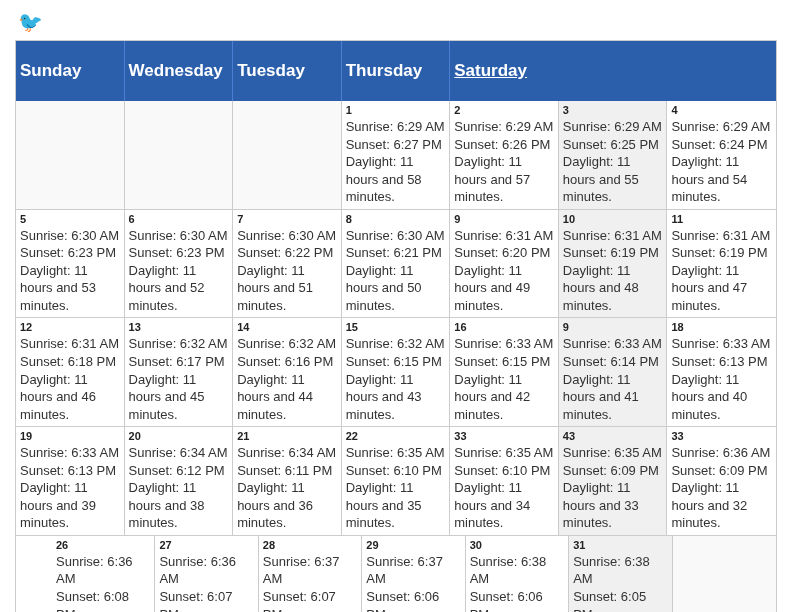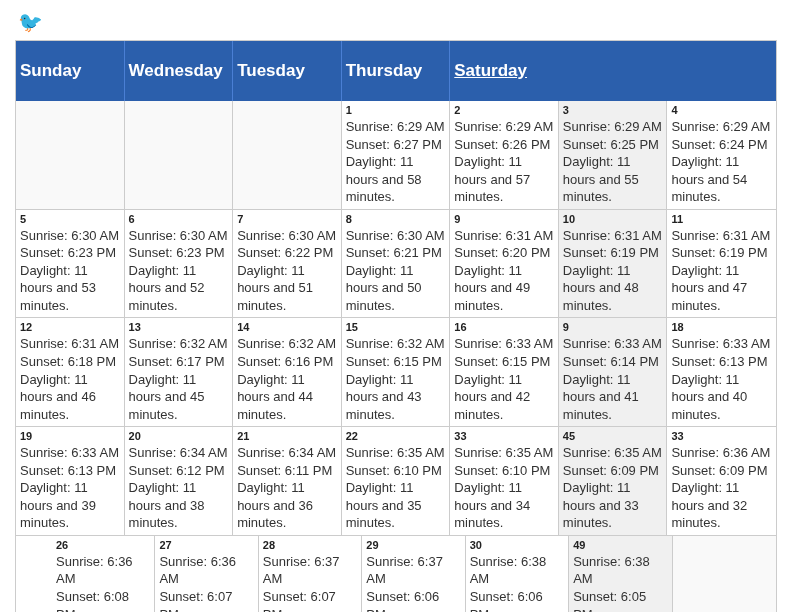--- a/index.html
+++ b/index.html
@@ -225,21 +225,21 @@
           </div>
           <div class="cal-cell">
             <span class="day-num">22</span>
             <div class="day-info">Sunrise: 6:35 AM<br>Sunset: 6:10 PM<br>Daylight: 11 hours and 35 minutes.</div>
           </div>
           <div class="cal-cell">
             <span class="day-num">33</span>
             <div class="day-info">Sunrise: 6:35 AM<br>Sunset: 6:10 PM<br>Daylight: 11 hours and 34 minutes.</div>
           </div>
           <div class="cal-cell shaded">
-            <span class="day-num">45</span>
+            <span class="day-num">43</span>
             <div class="day-info">Sunrise: 6:35 AM<br>Sunset: 6:09 PM<br>Daylight: 11 hours and 33 minutes.</div>
           </div>
           <div class="cal-cell">
             <span class="day-num">33</span>
             <div class="day-info">Sunrise: 6:36 AM<br>Sunset: 6:09 PM<br>Daylight: 11 hours and 32 minutes.</div>
           </div>
         </div>
         <div class="cal-week">
           <div class="cal-cell">
             <span class="day-num">26</span>
@@ -255,20 +255,20 @@
           </div>
           <div class="cal-cell">
             <span class="day-num">29</span>
             <div class="day-info">Sunrise: 6:37 AM<br>Sunset: 6:06 PM<br>Daylight: 11 hours and 29 minutes.</div>
           </div>
           <div class="cal-cell">
             <span class="day-num">30</span>
             <div class="day-info">Sunrise: 6:38 AM<br>Sunset: 6:06 PM<br>Daylight: 11 hours and 28 minutes.</div>
           </div>
           <div class="cal-cell shaded">
-            <span class="day-num">49</span>
+            <span class="day-num">31</span>
             <div class="day-info">Sunrise: 6:38 AM<br>Sunset: 6:05 PM<br>Daylight: 11 hours and 27 minutes.</div>
           </div>
           <div class="cal-cell empty"></div>
         </div>
       </div>
   </div>
 </div>
 
 </body></html>

